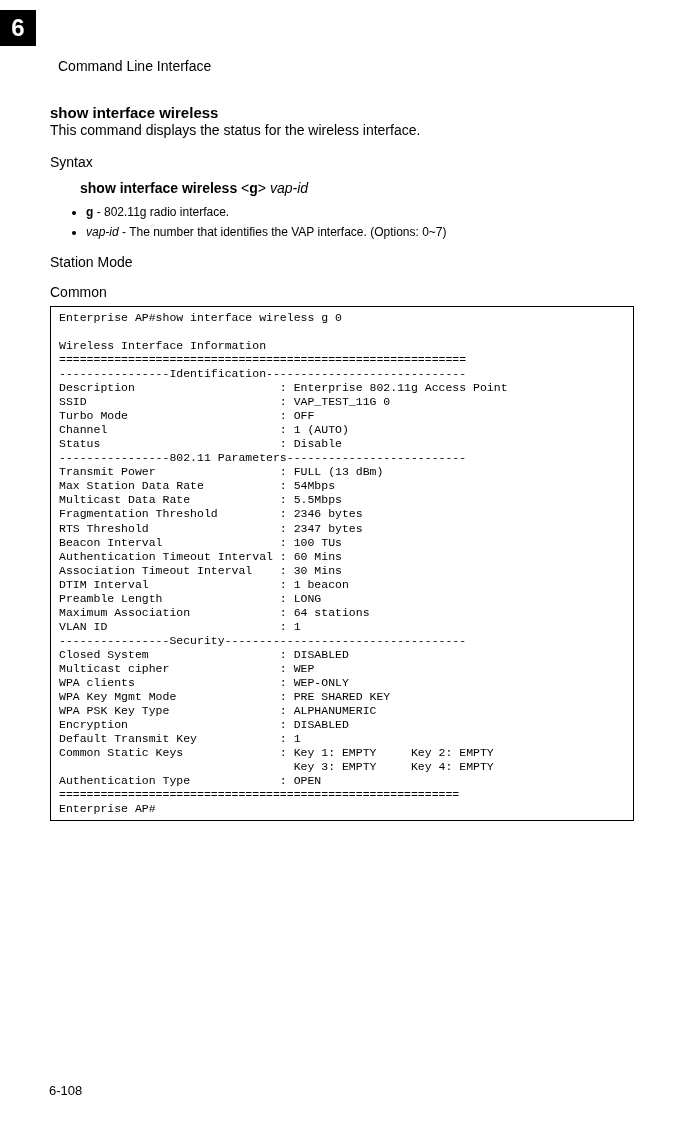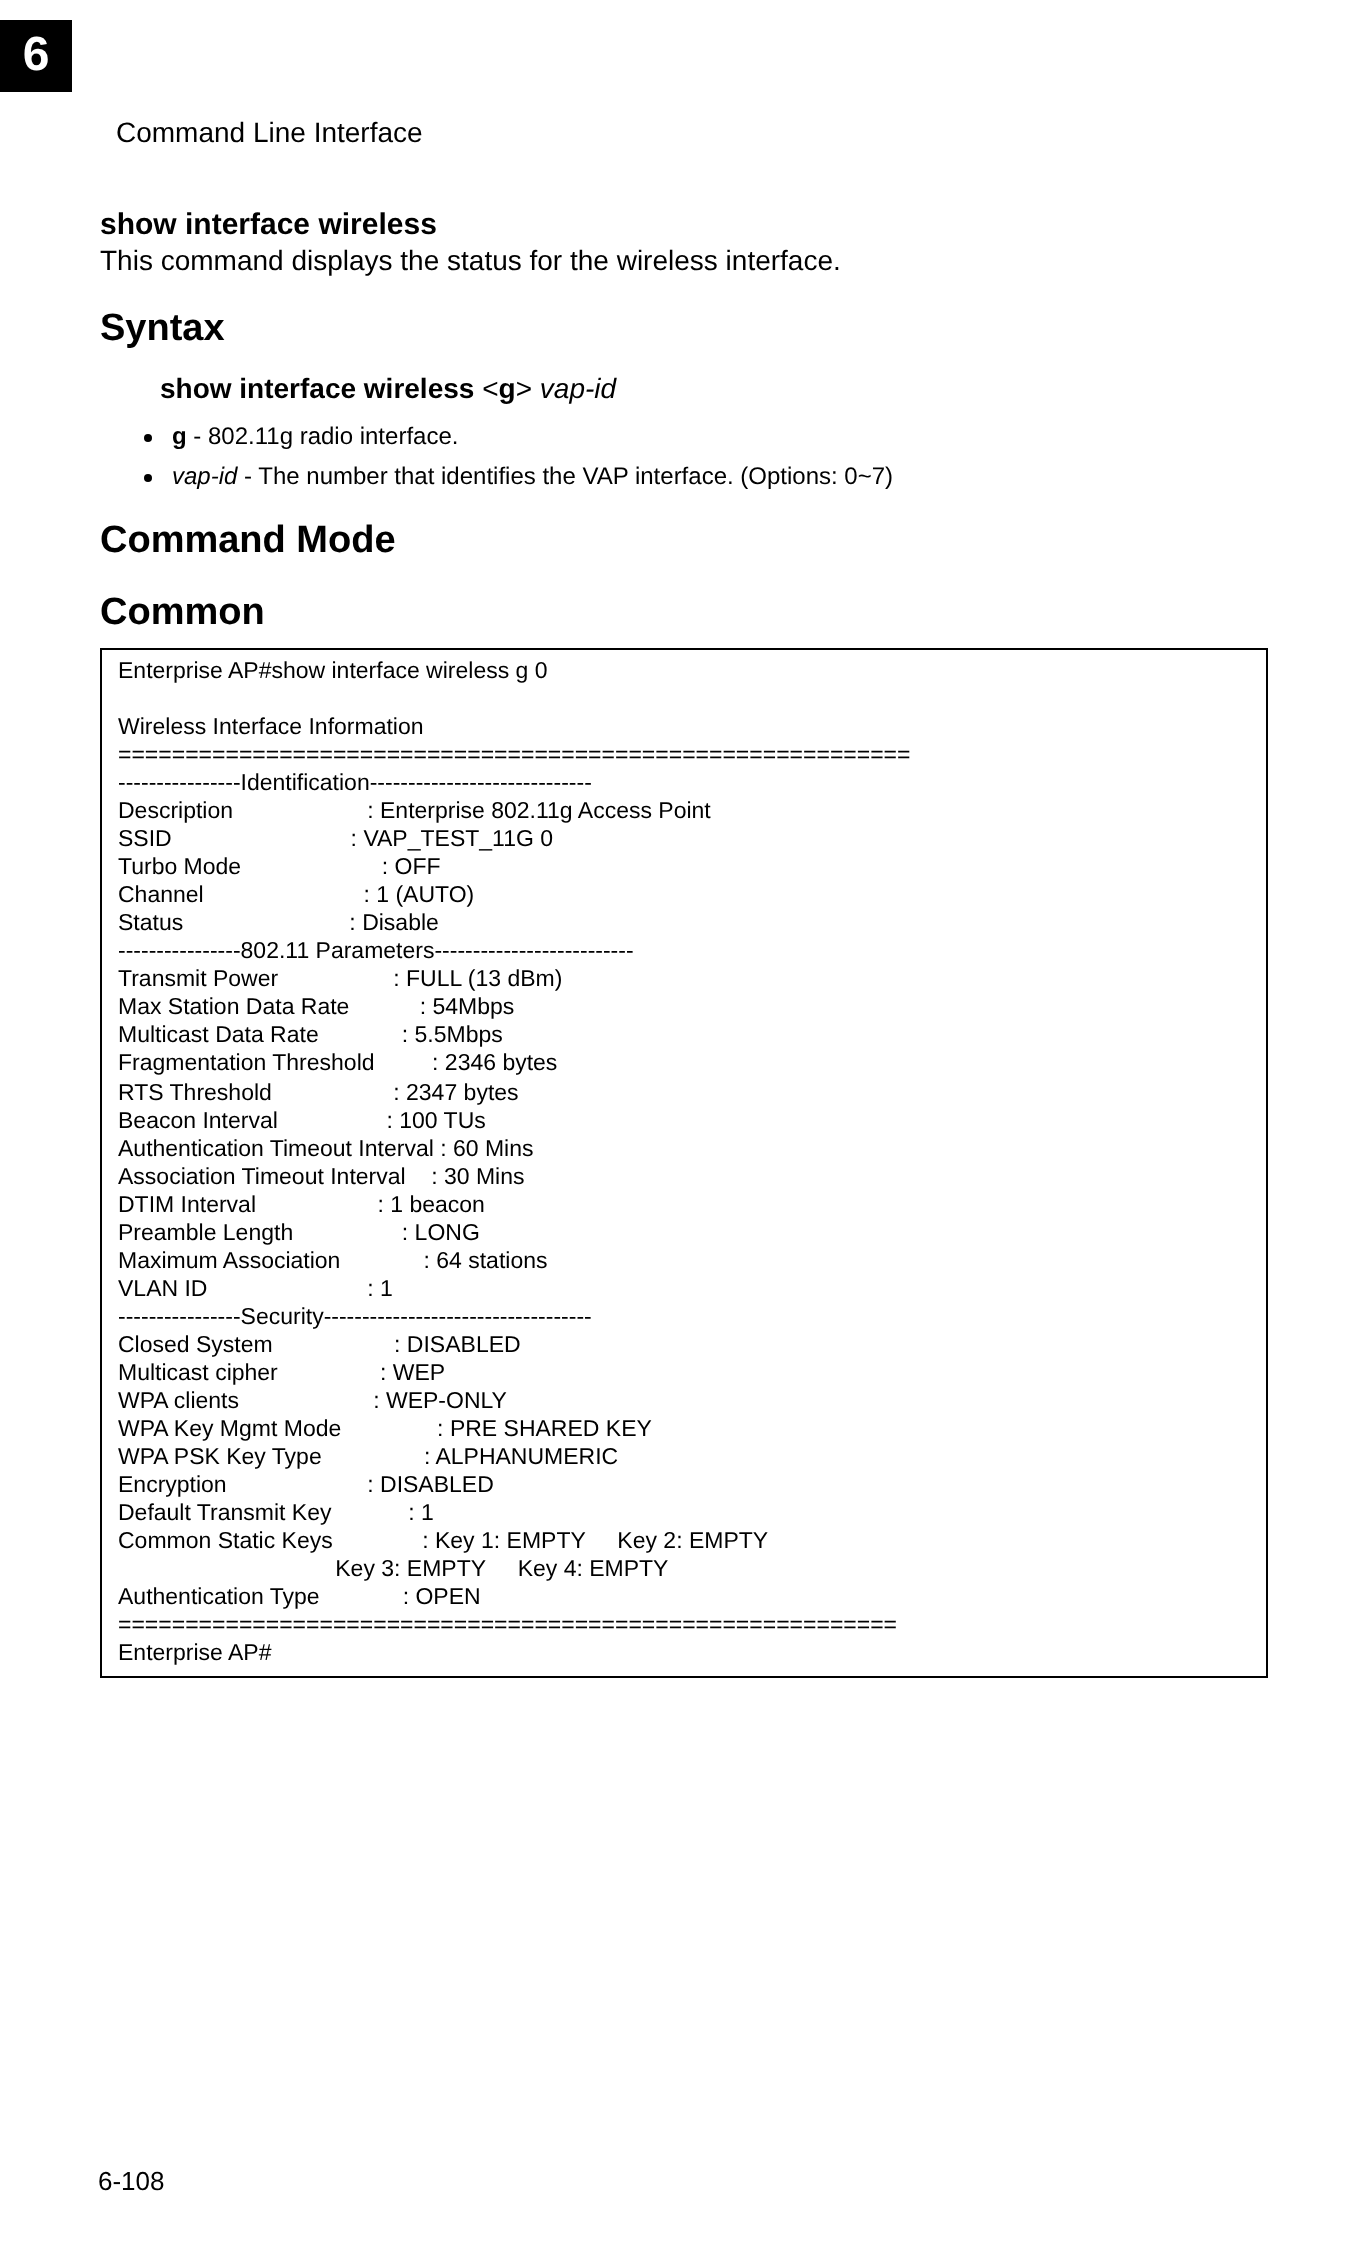--- a/index.html
+++ b/index.html
@@ -38,22 +38,22 @@
     font-weight: bold;
     font-size: 15px;
     margin-top: 30px;
   }
   .body-text {
     font-size: 14px;
     margin-top: 0;
     line-height: 1.35;
   }
   .section-label {
-    font-weight: bold;
-    font-size: 19px;
+    font-weight: normal;
+    font-size: 14px;
     margin-top: 14px;
   }
   .syntax-line {
     font-size: 14px;
     margin-top: 10px;
     margin-left: 30px;
   }
   .syntax-bold { font-weight: bold; }
   .syntax-italic { font-style: italic; }
   .bullet-list {
@@ -67,21 +67,21 @@
   }
   .mode-value {
     font-size: 14px;
     margin-top: 10px;
     margin-left: 30px;
   }
   .code-box {
     border: 1px solid #000;
     margin-top: 6px;
     padding: 4px 8px;
-    font-family: Liberation Sans, sans-serif;
+    font-family: Liberation Mono, monospace;
     font-size: 11.5px;
     white-space: pre;
     line-height: 1.22;
   }
   .footer {
     font-size: 13px;
     position: absolute;
     bottom: 30px;
     left: 49px;
   }
@@ -109,21 +109,21 @@
 
   <ul class="bullet-list">
     <li>
       <span class="syntax-bold">g</span><span> - 802.11g radio interface.</span>
     </li>
     <li>
       <span class="syntax-italic">vap-id</span><span> - The number that identifies the VAP interface. (Options: 0~7)</span>
     </li>
   </ul>
 
-  <div class="section-label">Command Mode</div>
+  <div class="section-label">Station Mode</div>
 
   <div class="section-label">Common</div>
 
   <div class="code-box">Enterprise AP#show interface wireless g 0
 
 Wireless Interface Information
 ===========================================================
 ----------------Identification-----------------------------
 Description                     : Enterprise 802.11g Access Point
 SSID                            : VAP_TEST_11G 0

